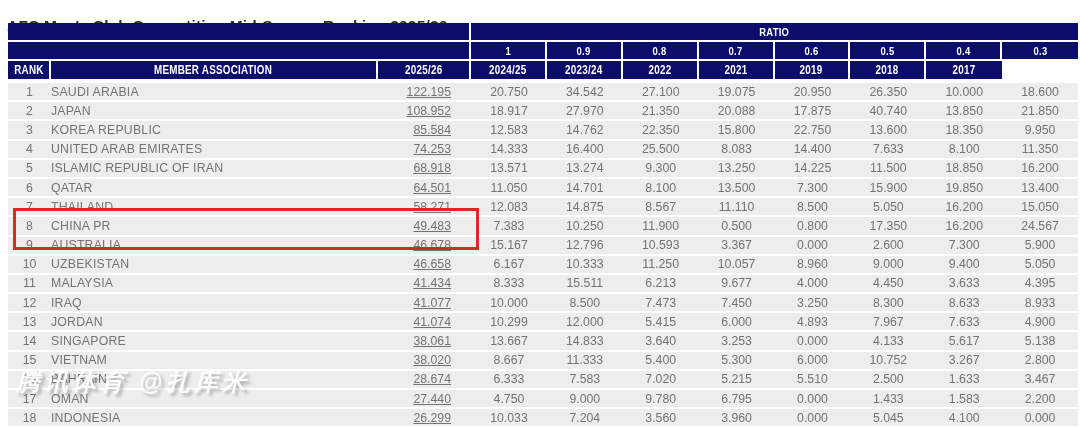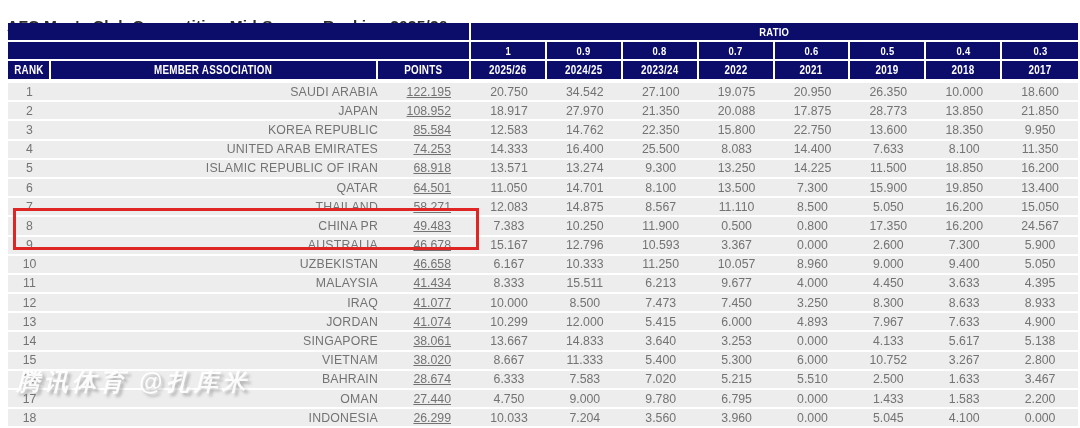--- a/index.html
+++ b/index.html
@@ -31,21 +31,21 @@
     display:inline-block; transform:scaleX(0.82);
     font-weight:bold; font-size:11.5px; white-space:nowrap; letter-spacing:0.3px;
   }
   .years .htext { font-size:12px; }
   .tbody { margin-top:2px; }
   .drow {
     height:17.2px; margin-bottom:2px; background:#ededed;
     align-items:center; color:#737373; font-size:12.3px;
   }
   .c-rank  { text-align:center; }
-  .c-assoc { text-align:right; letter-spacing:0.2px; }
+  .c-assoc { text-align:left; letter-spacing:0.2px; }
   .c-points{ text-align:right; padding-right:20px;text-decoration:underline; }
   .c-val   { text-align:center; }
   .hl-box {
     position:absolute; box-sizing:border-box;
     left:13px; top:208px; width:466px; height:42px;
     border:3px solid #e02525; z-index:5; background:transparent;
   }
   .watermark {
     position:absolute; left:16px; top:366px; z-index:7;
     font-size:24px; font-weight:bold; font-style:italic;
@@ -95,23 +95,20 @@
         <span class="htext">0.3</span>
       </div>
     </div>
 
   <div class="hrow years">
     <div class="hcell">
       <span class="htext">RANK</span>
     </div>
     <div class="hcell">
       <span class="htext">MEMBER ASSOCIATION</span>
-    </div>
-    <div class="hcell">
-      <span class="htext">POINTS</span>
     </div>
   <div class="hcell">
         <span class="htext">2025/26</span>
       </div>
       <div class="hcell">
         <span class="htext">2024/25</span>
       </div>
       <div class="hcell">
         <span class="htext">2023/24</span>
       </div>
@@ -148,21 +145,21 @@
       </div>
       <div class="drow">
         <div class="c-rank">2</div>
         <div class="c-assoc">JAPAN</div>
         <div class="c-points">108.952</div>
         <div class="c-val">18.917</div>
         <div class="c-val">27.970</div>
         <div class="c-val">21.350</div>
         <div class="c-val">20.088</div>
         <div class="c-val">17.875</div>
-        <div class="c-val">28.773</div>
+        <div class="c-val">40.740</div>
         <div class="c-val">13.850</div>
         <div class="c-val">21.850</div>
       </div>
       <div class="drow">
         <div class="c-rank">3</div>
         <div class="c-assoc">KOREA REPUBLIC</div>
         <div class="c-points">85.584</div>
         <div class="c-val">12.583</div>
         <div class="c-val">14.762</div>
         <div class="c-val">22.350</div>

